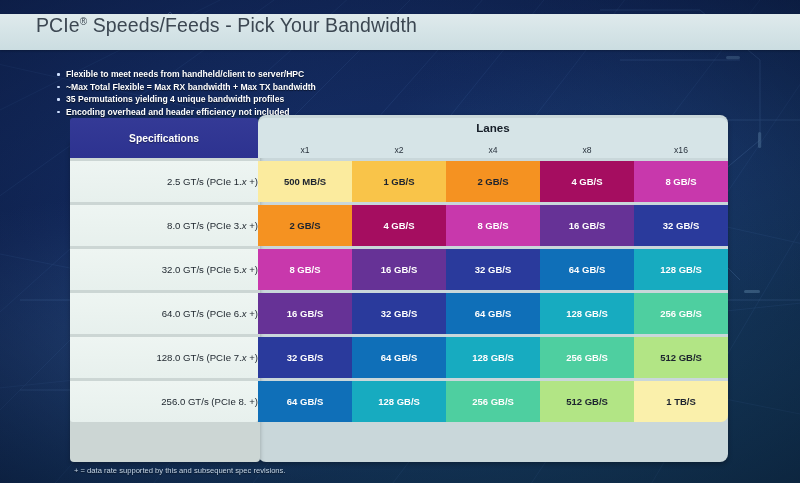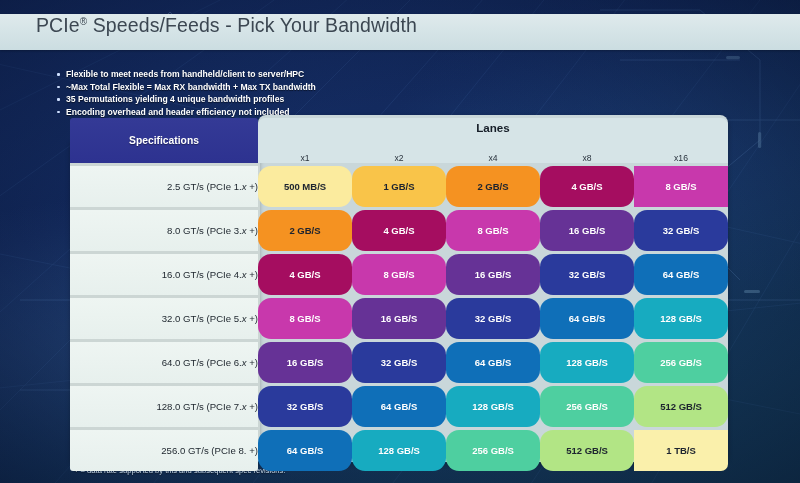--- a/index.html
+++ b/index.html
@@ -66,39 +66,38 @@
   }
   .hdr-lanes{
     background:#d6e4e7;color:#1d2630;
     border-radius:7px 7px 0 0;
     height:40px;vertical-align:top;
   }
   .lanes-title{
     text-align:center;font-size:11.6px;font-weight:bold;
     padding-top:3px;color:#151d27;
   }
-  .lanes-row{display:flex;margin-top:19px;}
+  .lanes-row{display:flex;margin-top:11px;}
   .lanes-row span{
     flex:1 1 0;text-align:center;font-size:8.6px;color:#2a333e;font-weight:normal;
   }
 
   
   .spec{
     width:188px;height:41px;
     background:linear-gradient(180deg,#eef5f2 0%,#e7f0ed 100%);
     color:#1c242c;font-size:9.6px;text-align:right;
     padding-right:14px;vertical-align:middle;
     box-sizing:border-box;
   }
   .spec em{font-style:italic;}
   .cell{
     height:41px;text-align:center;vertical-align:middle;
     font-size:9.5px;font-weight:bold;
     text-shadow:0 0 1px rgba(0,0,0,.06);
-    border-radius:13px;
   }
   .tbl tr:first-child .spec{border-radius:0;}
   .tbl tr:last-child .spec{border-radius:0 0 3px 3px;}
   .tbl tr:last-child .cell:last-child{border-radius:0 0 7px 0;}
   .tbl tr:first-child .cell:last-child{border-radius:0;}
 
   
   .sheet{
     position:absolute;left:258px;top:115px;width:470px;height:347px;
     background:#c9d7da;border-radius:8px;
@@ -218,28 +217,20 @@
           </tr>
           <tr>
             <td class="spec">8.0 GT/s (PCIe 3.<em>x</em> +)</td>
             <td class="cell" style="background: rgb(245, 146, 33); color: rgb(29, 36, 48);">2 GB/S</td>
             <td class="cell" style="background: rgb(165, 13, 96); color: rgb(255, 255, 255);">4 GB/S</td>
             <td class="cell" style="background: rgb(200, 56, 172); color: rgb(255, 255, 255);">8 GB/S</td>
             <td class="cell" style="background: rgb(102, 50, 150); color: rgb(255, 255, 255);">16 GB/S</td>
             <td class="cell" style="background: rgb(42, 58, 156); color: rgb(255, 255, 255);">32 GB/S</td>
           </tr>
           <tr>
-            <td class="spec">16.0 GT/s (PCIe 4.<em>x</em> +)</td>
-            <td class="cell" style="background: rgb(165, 13, 96); color: rgb(255, 255, 255);">4 GB/S</td>
-            <td class="cell" style="background: rgb(200, 56, 172); color: rgb(255, 255, 255);">8 GB/S</td>
-            <td class="cell" style="background: rgb(102, 50, 150); color: rgb(255, 255, 255);">16 GB/S</td>
-            <td class="cell" style="background: rgb(42, 58, 156); color: rgb(255, 255, 255);">32 GB/S</td>
-            <td class="cell" style="background: rgb(15, 111, 184); color: rgb(255, 255, 255);">64 GB/S</td>
-          </tr>
-          <tr>
             <td class="spec">32.0 GT/s (PCIe 5.<em>x</em> +)</td>
             <td class="cell" style="background: rgb(200, 56, 172); color: rgb(255, 255, 255);">8 GB/S</td>
             <td class="cell" style="background: rgb(102, 50, 150); color: rgb(255, 255, 255);">16 GB/S</td>
             <td class="cell" style="background: rgb(42, 58, 156); color: rgb(255, 255, 255);">32 GB/S</td>
             <td class="cell" style="background: rgb(15, 111, 184); color: rgb(255, 255, 255);">64 GB/S</td>
             <td class="cell" style="background: rgb(23, 171, 192); color: rgb(255, 255, 255);">128 GB/S</td>
           </tr>
           <tr>
             <td class="spec">64.0 GT/s (PCIe 6.<em>x</em> +)</td>
             <td class="cell" style="background: rgb(102, 50, 150); color: rgb(255, 255, 255);">16 GB/S</td>

